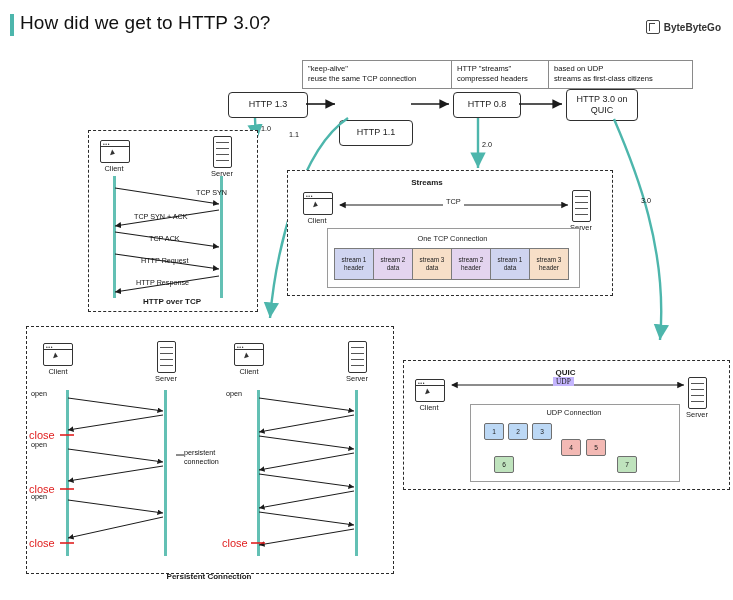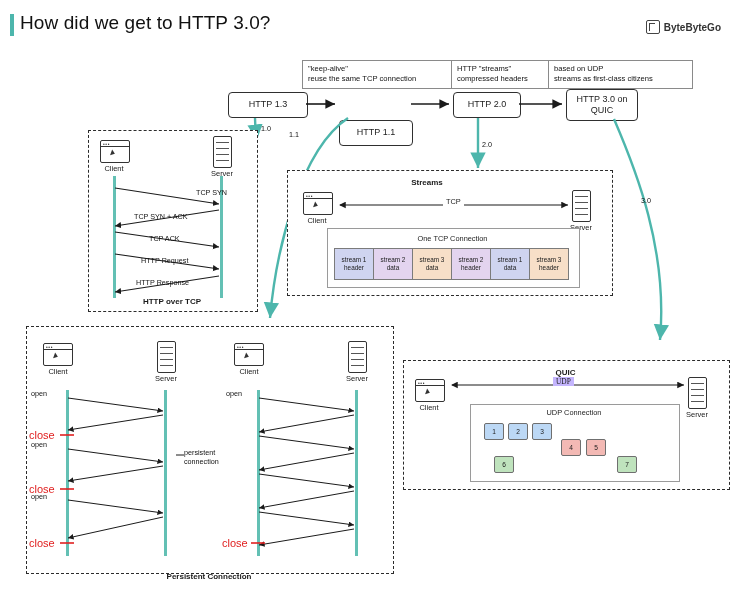--- a/index.html
+++ b/index.html
@@ -115,21 +115,21 @@
 
 <div class="abs callout" style="left:302px; top:60px; width:138px;">"keep-alive"
 reuse the same TCP connection</div>
 <div class="abs callout" style="left:451px; top:60px; width:90px;">HTTP "streams"
 compressed headers</div>
 <div class="abs callout" style="left:548px; top:60px; width:133px;">based on UDP
 streams as first-class citizens</div>
 
 <div class="abs vnode" style="left:228px; top:92px; width:78px; height:24px;">HTTP 1.3</div>
 <div class="abs vnode" style="left:339px; top:92px; width:72px; height:24px;margin-top:28px;">HTTP 1.1</div>
-<div class="abs vnode" style="left:453px; top:92px; width:66px; height:24px;">HTTP 2.0</div>
+<div class="abs vnode" style="left:453px; top:92px; width:66px; height:24px;">HTTP 0.8</div>
 <div class="abs vnode" style="left:566px; top:89px; width:70px; height:30px;">HTTP 3.0 on
 QUIC</div>
 
 <svg width="733" height="600">
   <defs>
     <marker id="ah-dark" markerWidth="7" markerHeight="7" refX="6" refY="3" orient="auto">
       <path d="M0,0 L6,3 L0,6 z" fill="#1b1b1b"></path>
     </marker>
     <marker id="ah-teal" markerWidth="8" markerHeight="8" refX="6.5" refY="3.2" orient="auto">
       <path d="M0,0 L6.5,3.2 L0,6.4 z" fill="#4db6ac"></path>

